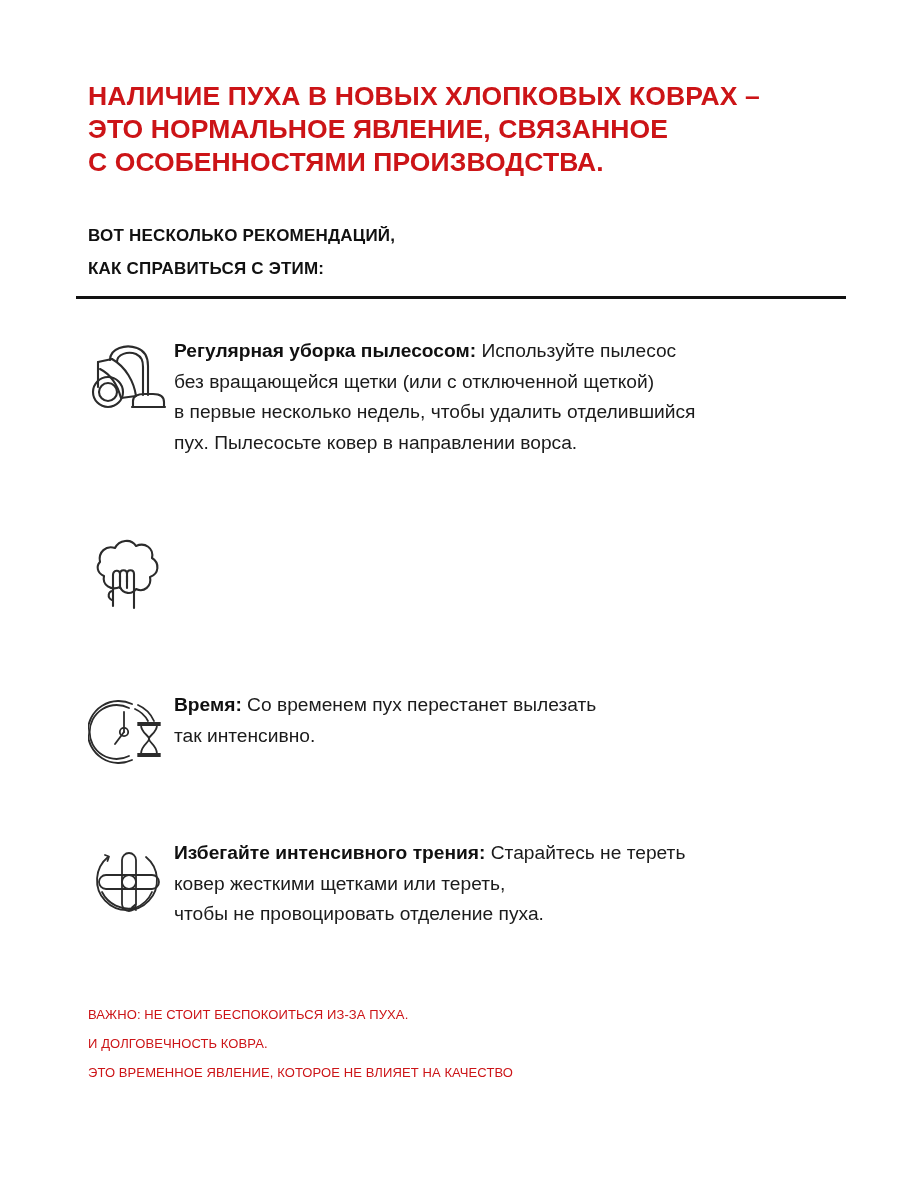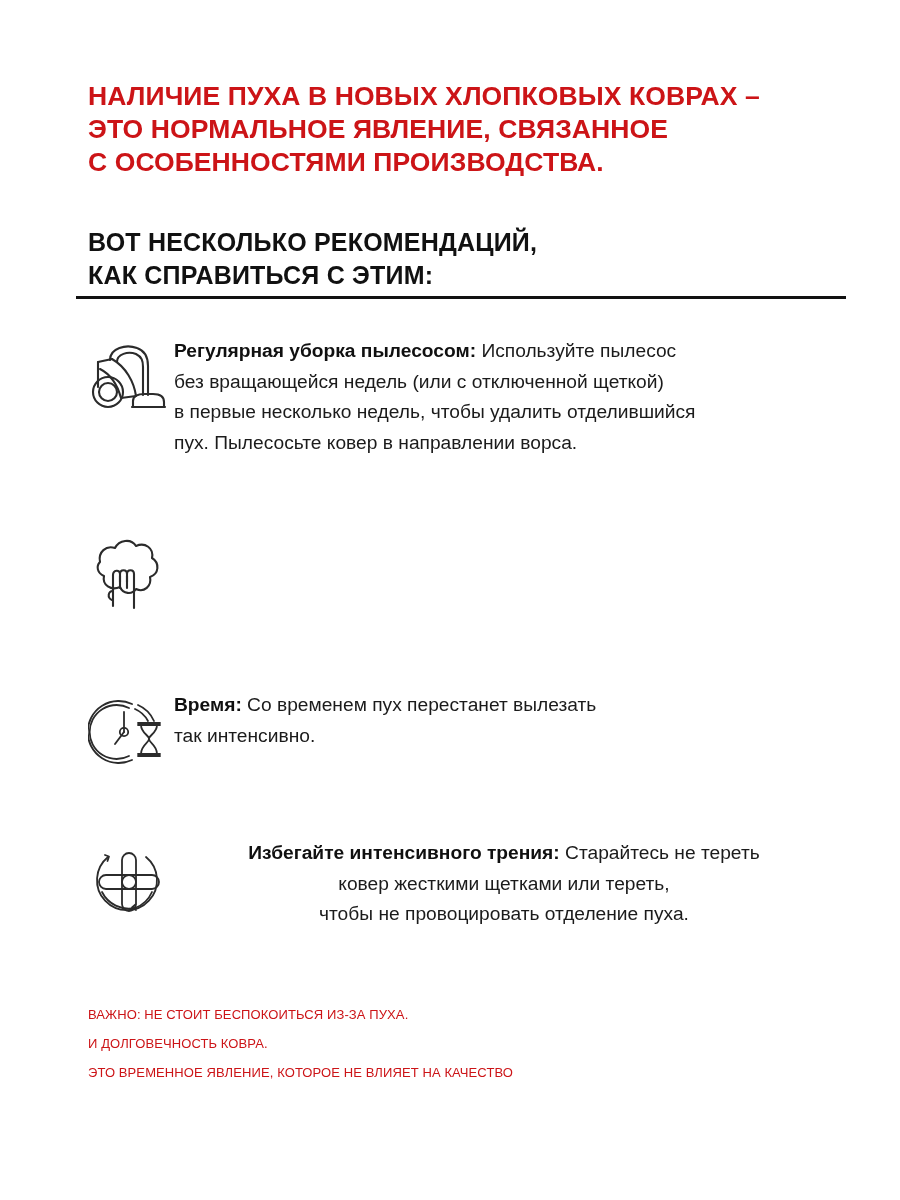--- a/index.html
+++ b/index.html
@@ -42,21 +42,21 @@
   .headline .hl-line { display: block; white-space: nowrap; }
 
   
   .subhead {
     position: absolute;
     left: 88px;
     top: 205px;
     width: 790px;
     color: #111111;
     font-weight: 700;
-    font-size: 25px;
+    font-size: 17px;
     line-height: 33px;
     letter-spacing: 0.2px;
     text-transform: uppercase;
   }
   .subhead .sh-line { display: block; white-space: nowrap; }
 
   
   .divider {
     position: absolute;
     left: 76px;
@@ -102,21 +102,21 @@
     font-weight: 700;
     color: #101010;
     margin-top: 42px;
   }
   .tip-line { display: block; white-space: nowrap; }
 
   
   .tip-1 { margin-top: 0px; }
   .tip-2 { margin-top: 72px; }
   .tip-3 { margin-top: 72px; }
-  .tip-4 { margin-top: 62px; text-align: center; }
+  .tip-4 { margin-top: 62px; }
 
   
   .footer-note {
     position: absolute;
     left: 88px;
     top: 1000px;
     width: 800px;
     color: #CC1417;
     font-weight: 400;
     font-size: 13px;
@@ -163,21 +163,21 @@
 
           <circle class="ink" cx="20" cy="52" r="15"></circle>
           <circle class="ink" cx="20" cy="52" r="9"></circle>
 
           <path class="ink" d="M45 67 L45 61 C45 56, 50 54, 57 54 L65 54 C72 54, 76 57, 76 62 L76 67 Z"></path>
           <path class="ink" d="M44 67 L77 67"></path>
         </svg>
       </div>
       <div class="tip-body">
         <span class="tip-line"><b class="lead">Регулярная уборка пылесосом:</b><span> Используйте пылесос</span></span>
-        <span class="tip-line">без вращающейся недель (или с отключенной щеткой)</span>
+        <span class="tip-line">без вращающейся щетки (или с отключенной щеткой)</span>
         <span class="tip-line">в первые несколько недель, чтобы удалить отделившийся</span>
         <span class="tip-line">пух. Пылесосьте ковер в направлении ворса.</span>
       </div>
     </div>
 
     <div class="tip tip-2">
       <div class="tip-icon">
         <svg width="84" height="74" viewBox="0 0 84 74" aria-hidden="true">
 
           <path class="ink" d="M12 26 C10 16, 18 9, 27 12 C31 4, 43 2, 48 10 C57 6, 66 12, 64 22 C72 27, 71 38, 62 41 C64 50, 56 57, 48 53 C44 59, 35 58, 32 51 C23 55, 14 49, 16 40 C9 37, 8 30, 12 26 Z"></path>

